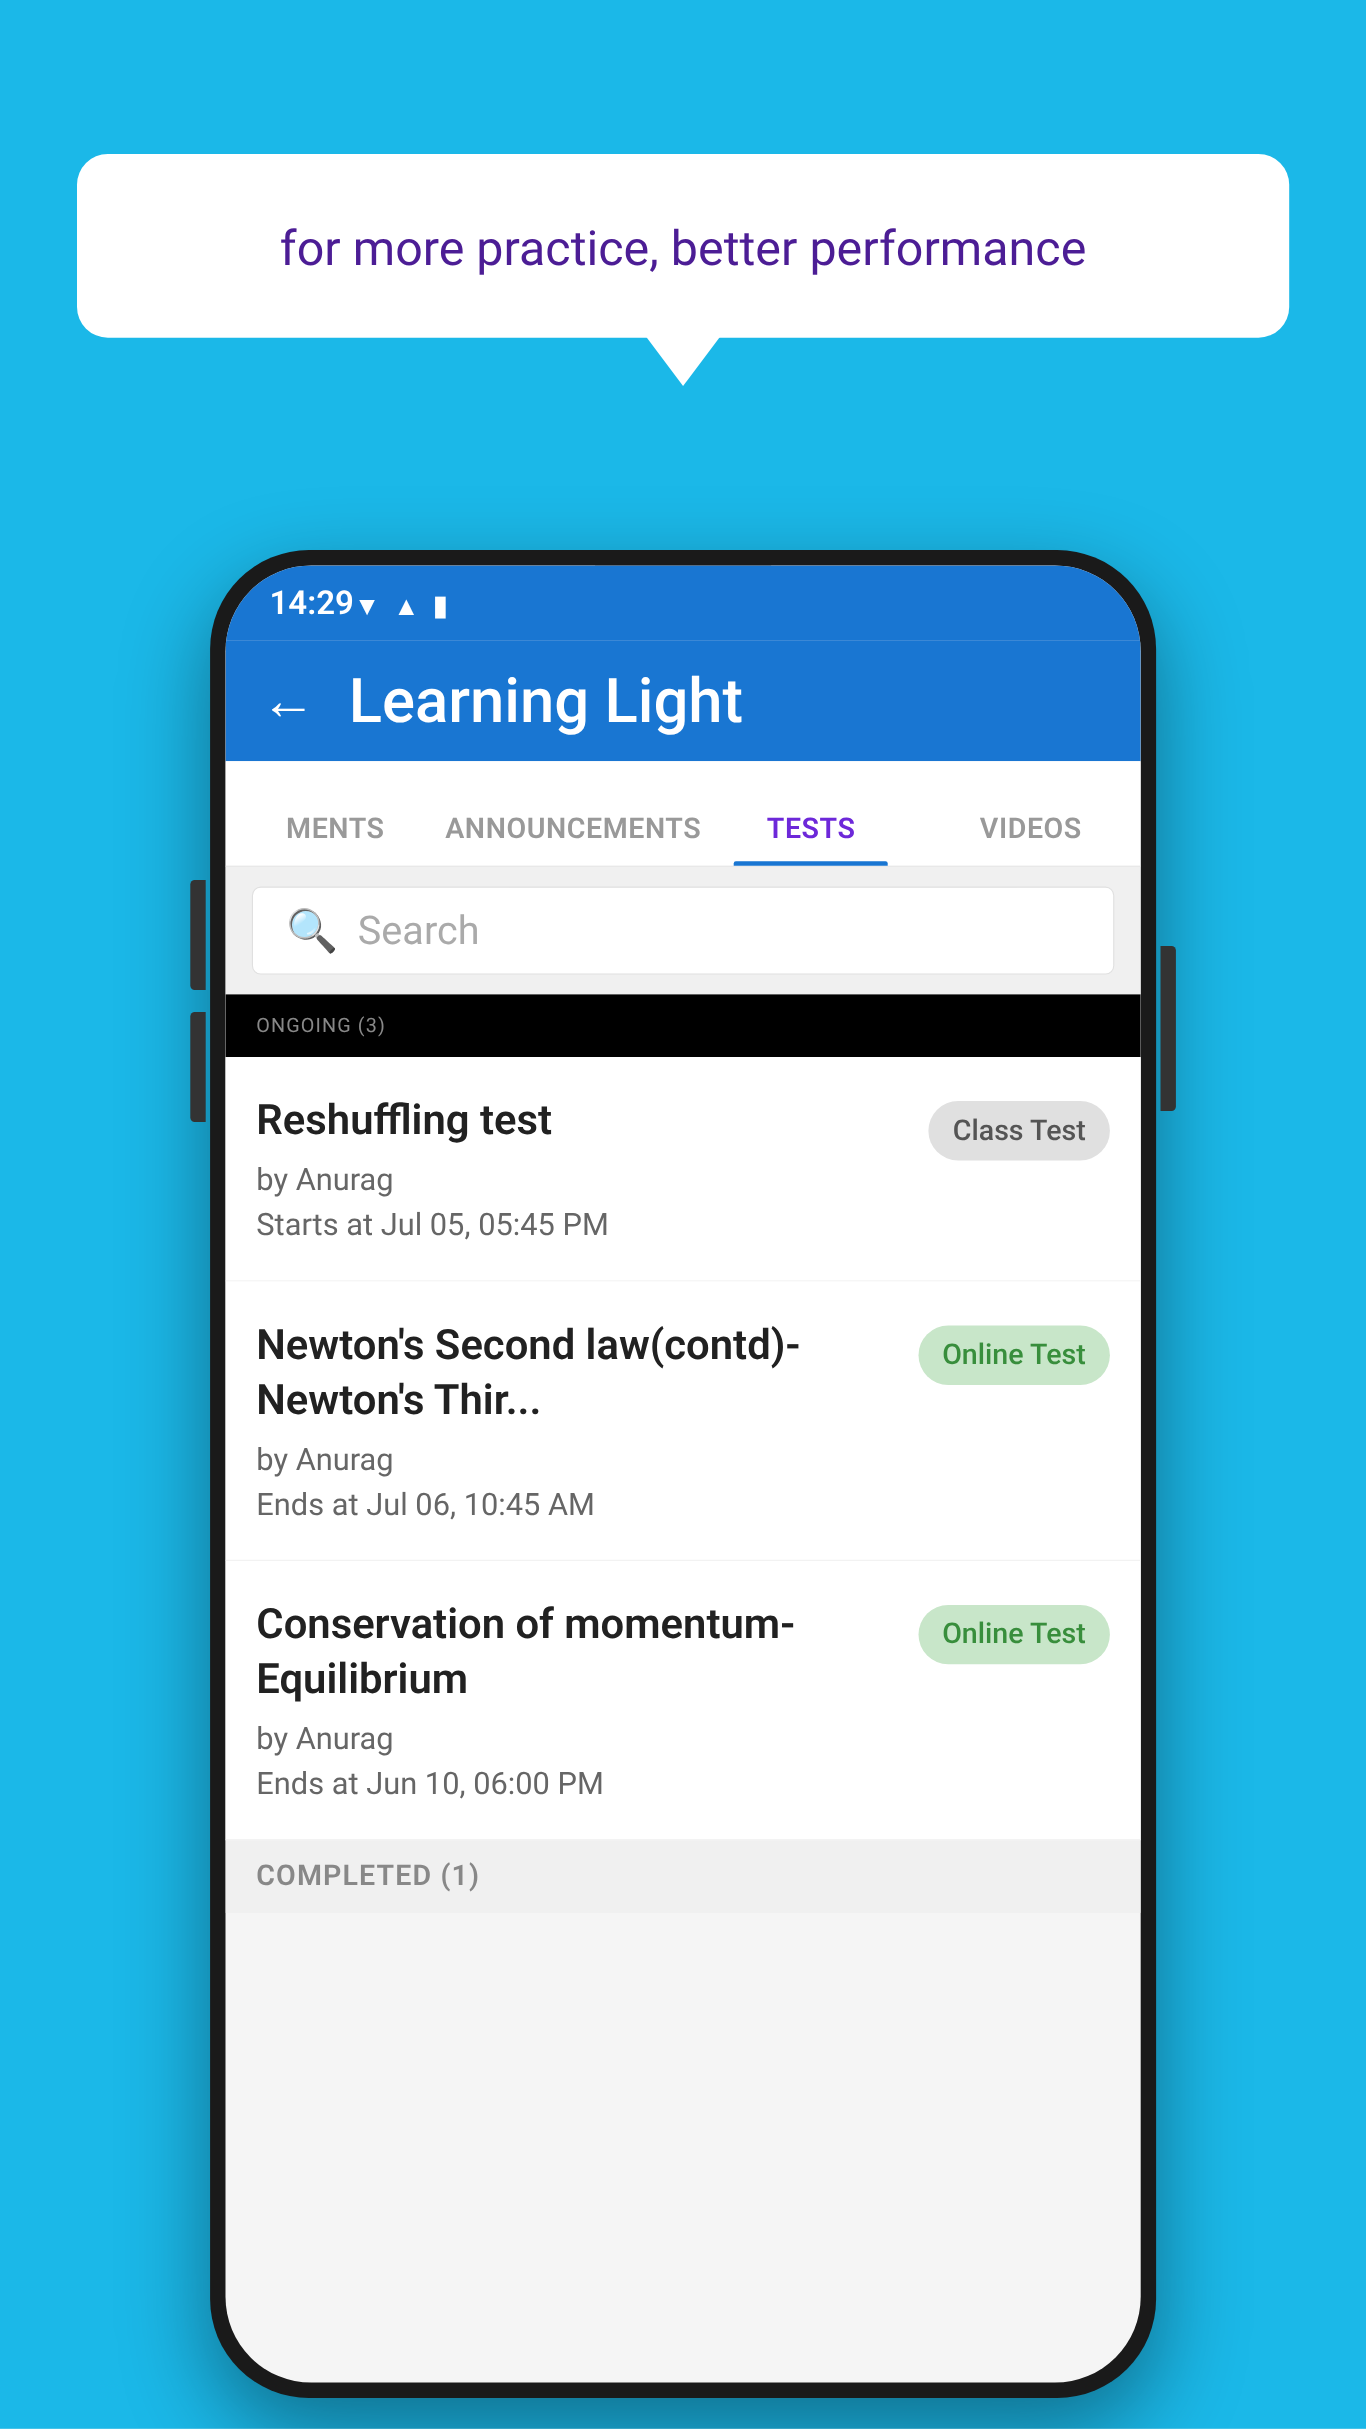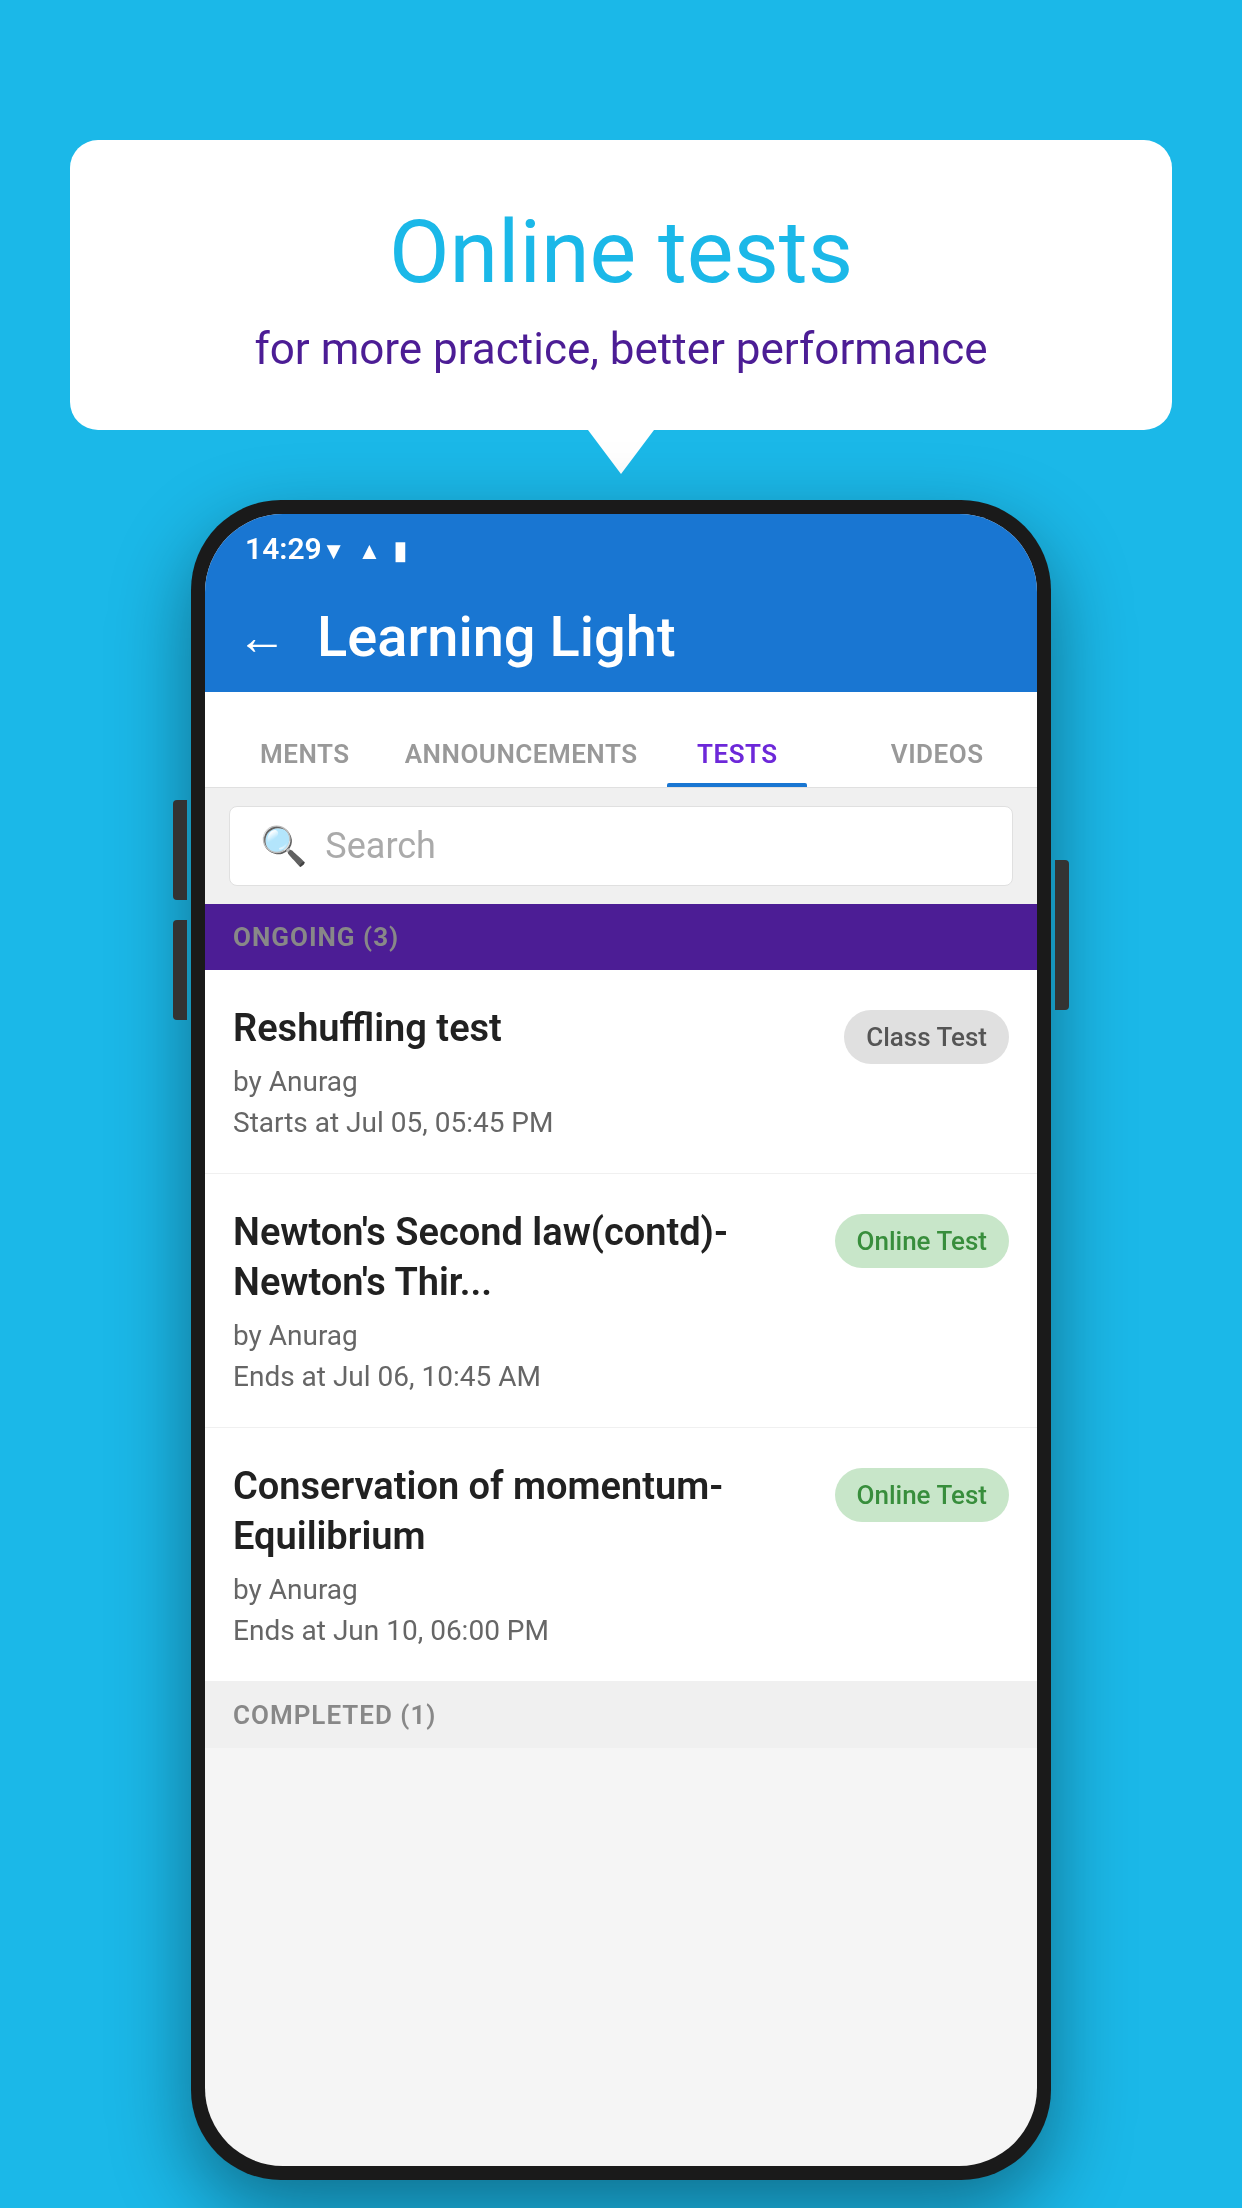--- a/index.html
+++ b/index.html
@@ -185,25 +185,25 @@
       font-size: 38px;
       color: #999;
     }
     .search-input-text {
       font-size: 36px;
       color: #aaa;
     }
 
     
     .section-header {
-      background: #4c1d95;
+      background: #000000;
       padding: 18px 28px;
-      font-size: 26px;
+      font-size: 18px;
       color: #888;
-      font-weight: 700;
+      font-weight: 400;
       letter-spacing: 1px;
     }
 
     
     .test-list {
       background: white;
     }
 
     .test-item {
       padding: 34px 28px 34px;
@@ -295,21 +295,20 @@
       height: 150px;
       background: #333;
       border-radius: 0 4px 4px 0;
     }
   </style>
 </head>
 <body>
 
 <div class="speech-bubble-container">
   <div class="speech-bubble">
-    <div class="bubble-title">Online tests</div>
     <div class="bubble-subtitle">for more practice, better performance</div>
   </div>
 </div>
 
 <div class="phone-frame">
   <div class="phone-side-btn-left"></div>
   <div class="phone-side-btn-left2"></div>
   <div class="phone-side-btn-right"></div>
 
   <div class="phone-screen">

